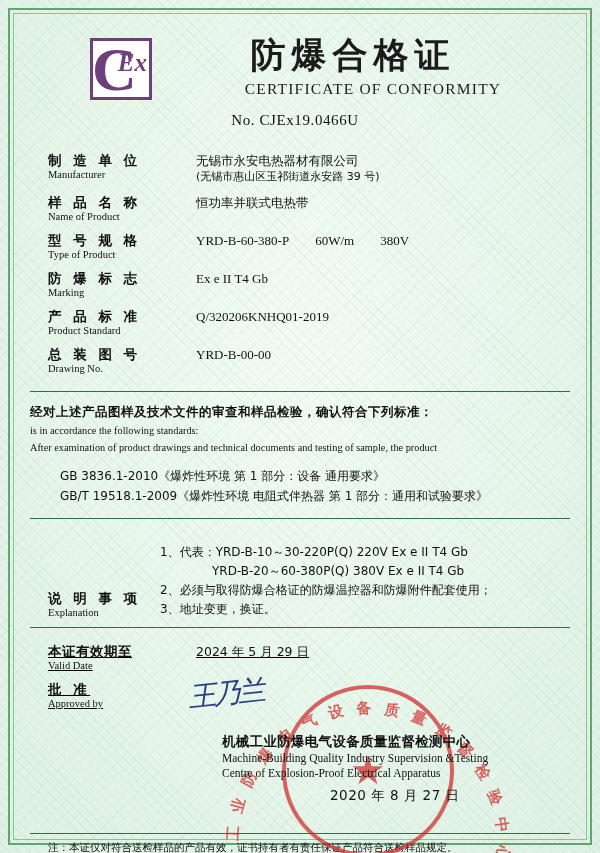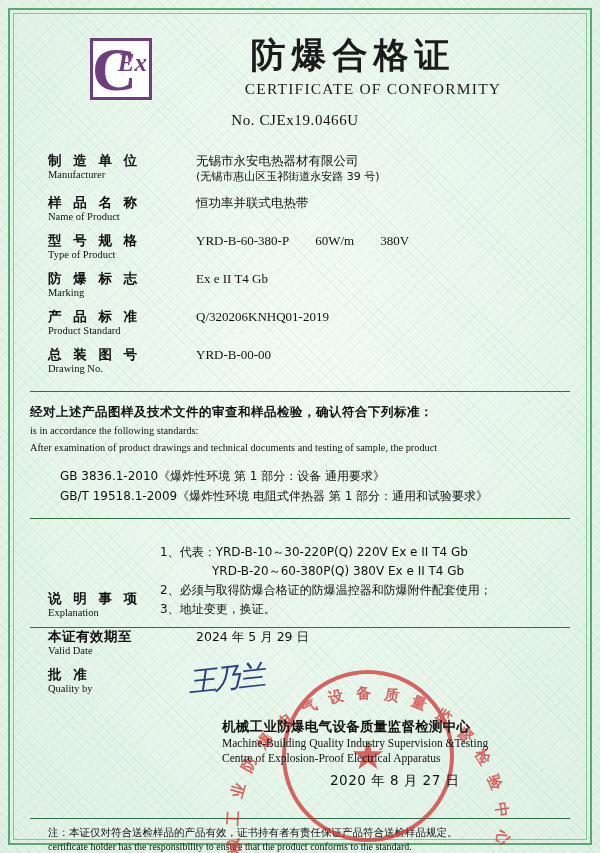--- a/index.html
+++ b/index.html
@@ -207,22 +207,23 @@
     font-size: 12px;
     color: #111;
     line-height: 19px;
     white-space: nowrap;
   }
 
   
   .bottom-fields {
     margin-top: 8px;
     border-top: 1px solid #2f6f45;
-    padding-top: 0;
+    padding-top: 15px;
     padding-left: 18px;
+    text-decoration: underline;
   }
   .approve-row { position: relative; }
   .signature {
     position: absolute;
     left: 140px;
     top: -6px;
     font-family: "Liberation Serif", serif;
     font-size: 28px;
     color: #1a2f77;
     font-style: italic;
@@ -502,21 +503,21 @@
         <div class="f-label">
           <div class="f-cn" style="letter-spacing:0.5px;">本证有效期至</div>
           <div class="f-en">Valid Date</div>
         </div>
         <div class="f-value">2024 年 5 月 29 日</div>
       </div>
 
       <div class="field-row approve-row">
         <div class="f-label">
           <div class="f-cn">批      准</div>
-          <div class="f-en">Quality by</div>
+          <div class="f-en">Approved by</div>
         </div>
         <div class="signature">王乃兰</div>
       </div>
     </div>
 
     <div class="seal-area">
       <div class="seal">
         <div class="star">★</div>
         <div class="sealtext">
           <span style="transform:rotate(-110deg) translateX(-7px) translateY(-72px);">机</span>

